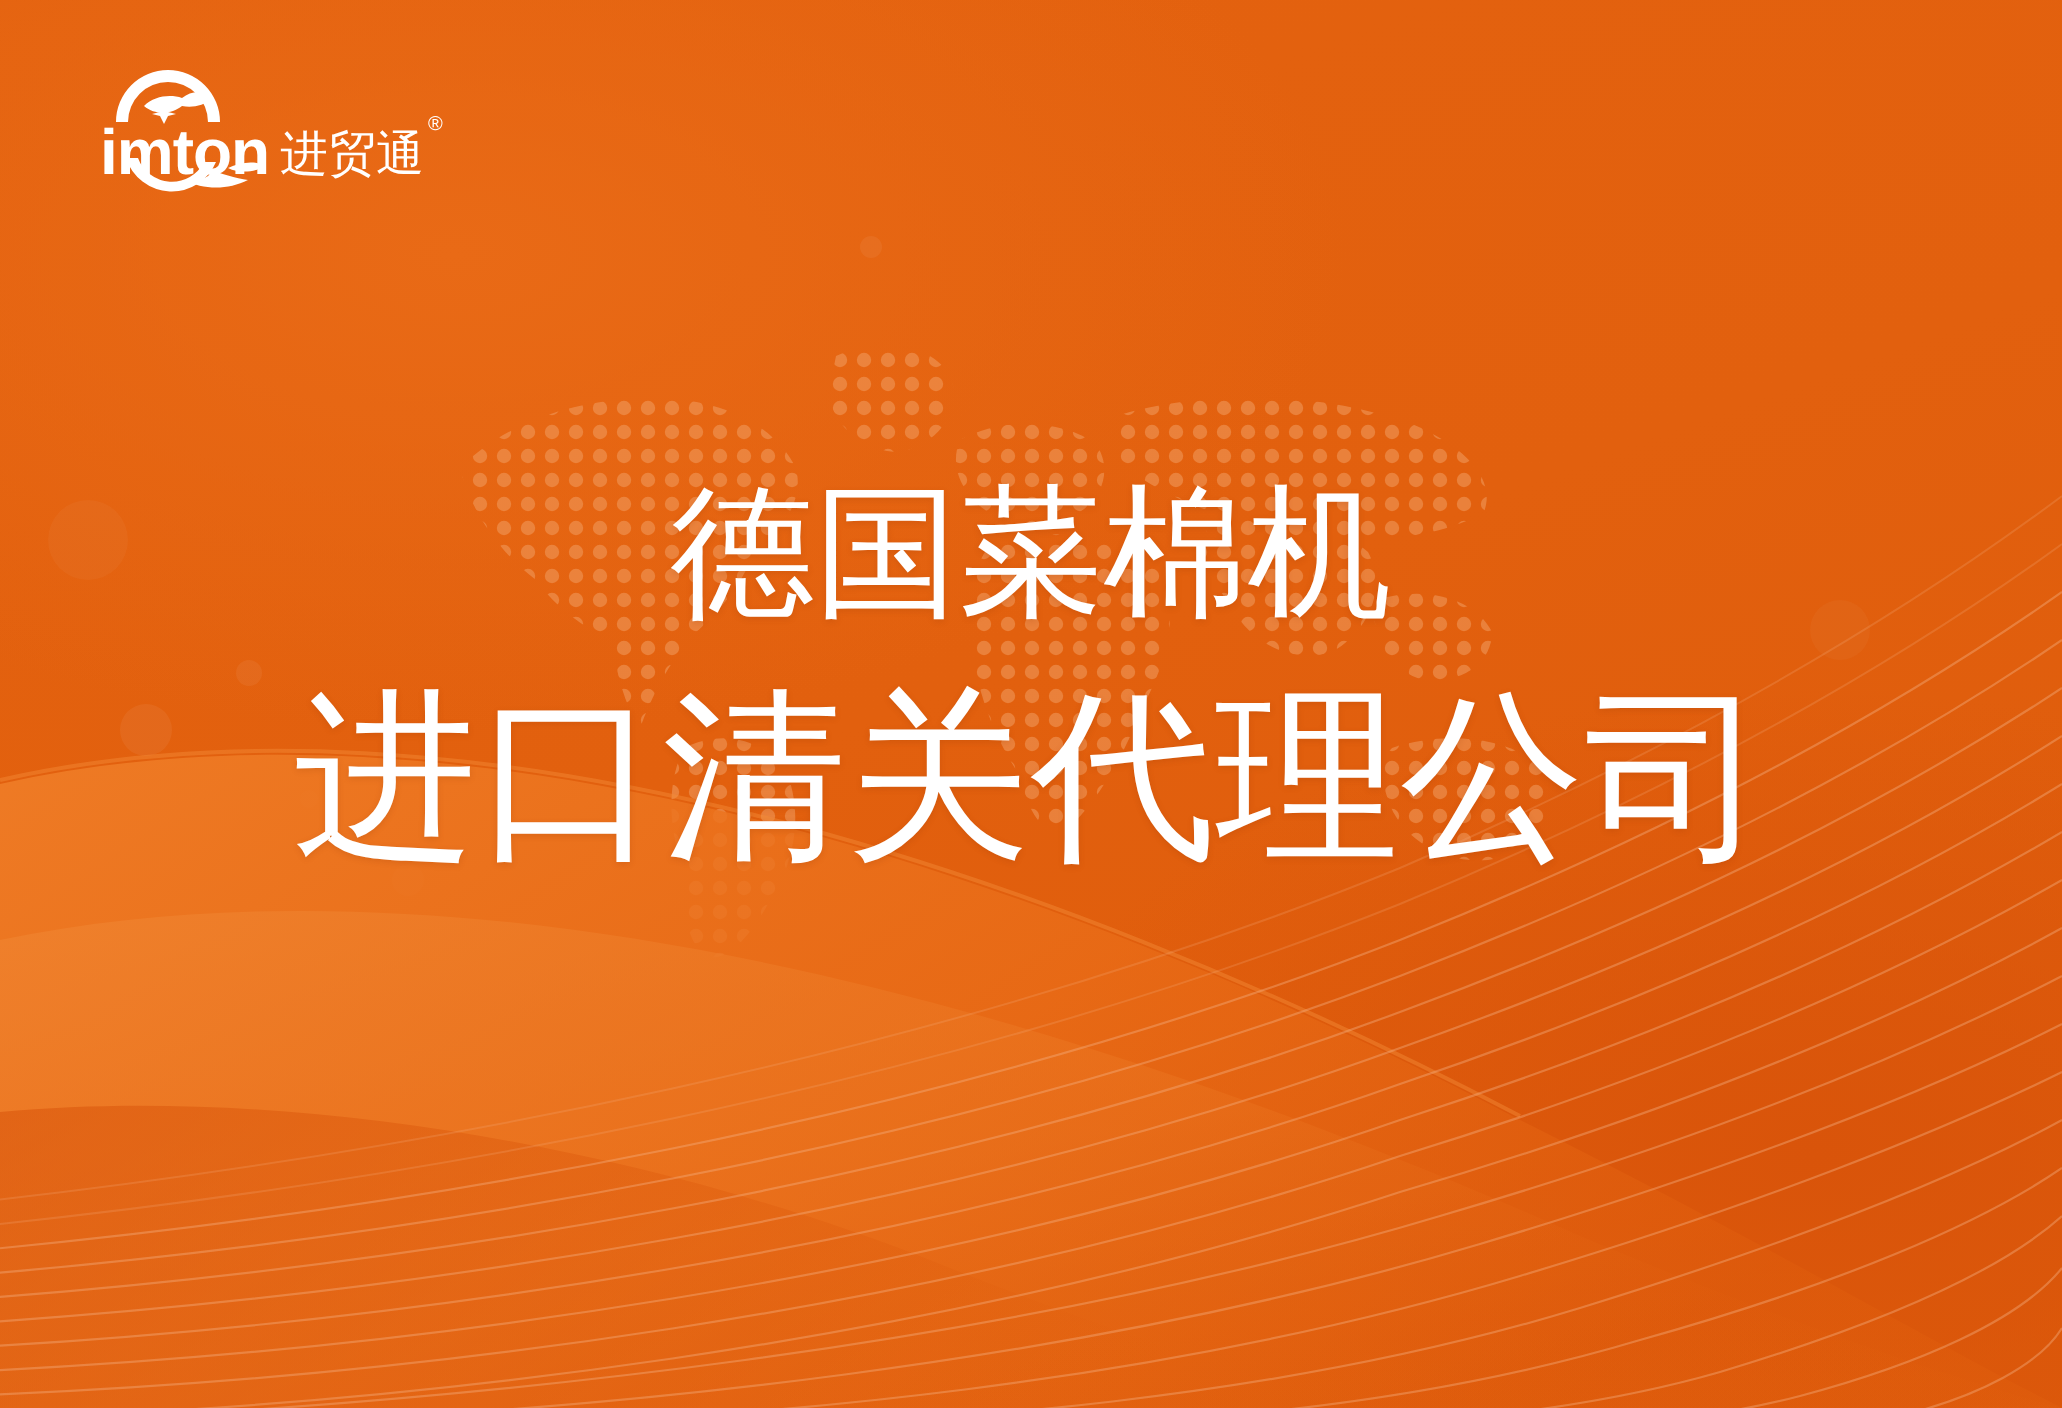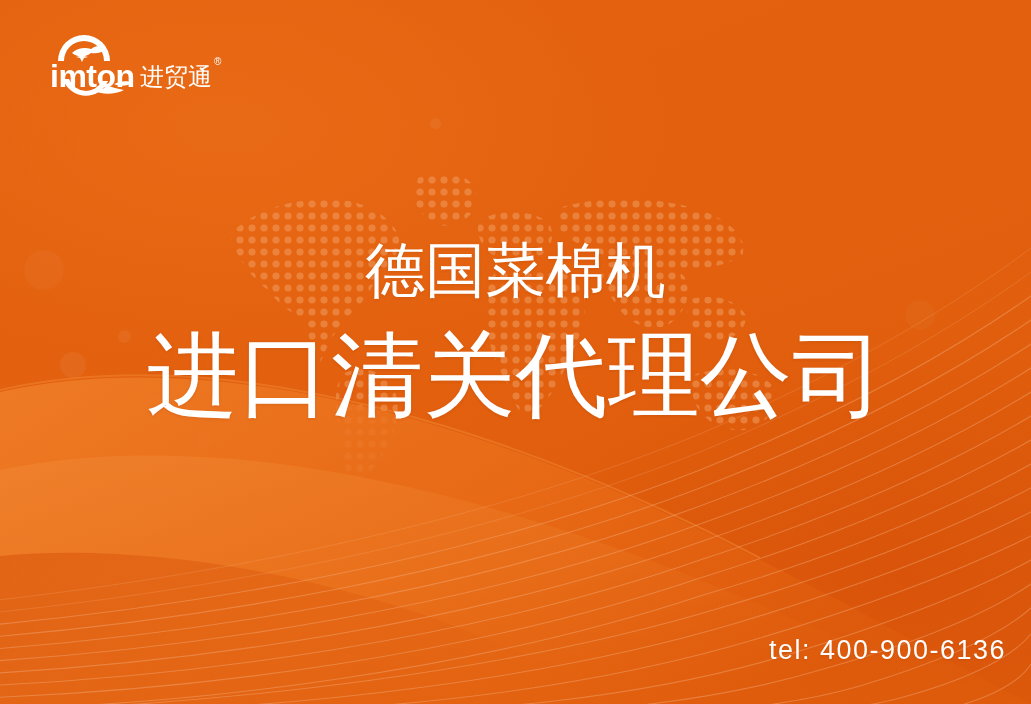--- a/index.html
+++ b/index.html
@@ -78,21 +78,21 @@
     line-height: 1.16;
     letter-spacing: 0.012em;
     text-shadow: 0 1px 3px rgba(140, 52, 2, 0.18);
   }
   #headline .tline {
     display: block;
     font-size: 88px;
     font-weight: 400;
     white-space: nowrap;
   }
-  #headline .tline.l1 { font-size: 60px; }
+  #headline .tline.l1 { font-size: 72px; }
   #headline .tline.l2 { font-size: 92px; margin-top: 16px; }
 
   
   #tel {
     position: absolute;
     right: 25px;
     bottom: 38px;
     color: #ffffff;
     font-size: 27px;
     letter-spacing: 0.055em;
@@ -230,15 +230,14 @@
     <text x="104" y="54" font-family="&quot;DejaVu Sans&quot;, sans-serif" font-size="24" fill="#ffffff">进贸通</text>
 
     <text x="178" y="34" font-family="&quot;Liberation Sans&quot;, sans-serif" font-size="10" fill="#ffffff">®</text>
   </svg>
 
   <div id="headline">
     <span class="tline l1">德国菜棉机</span>
     <span class="tline l2">进口清关代理公司</span>
   </div>
 
-  <div id="tel">tel: 400-900-6136</div>
 
 </div>
 
 </body></html>

